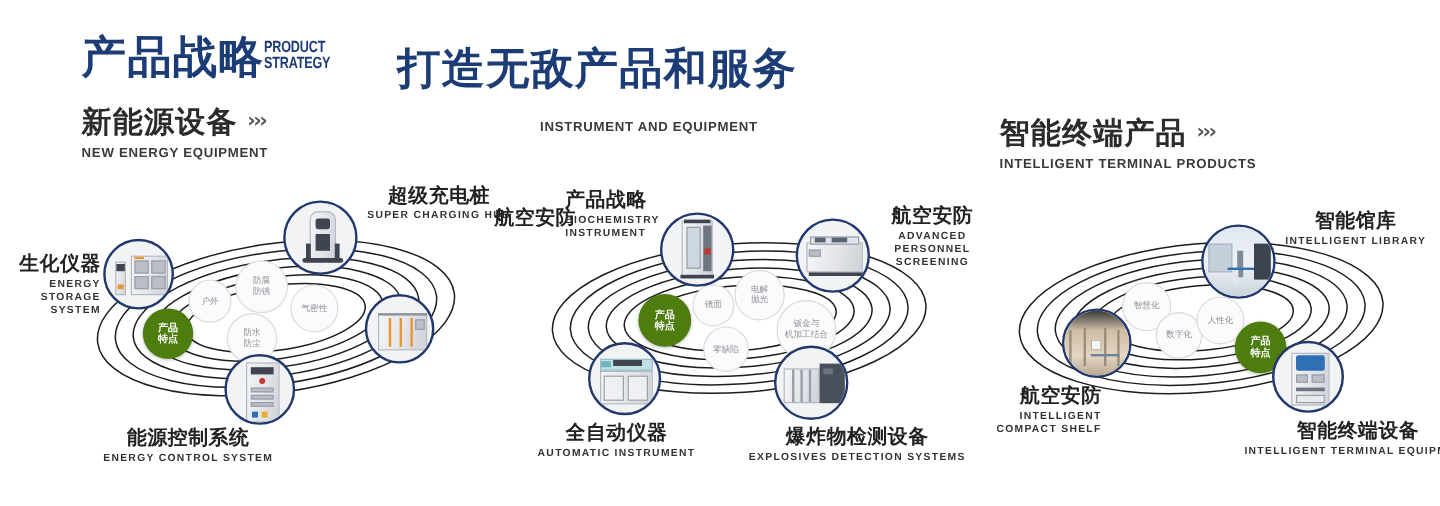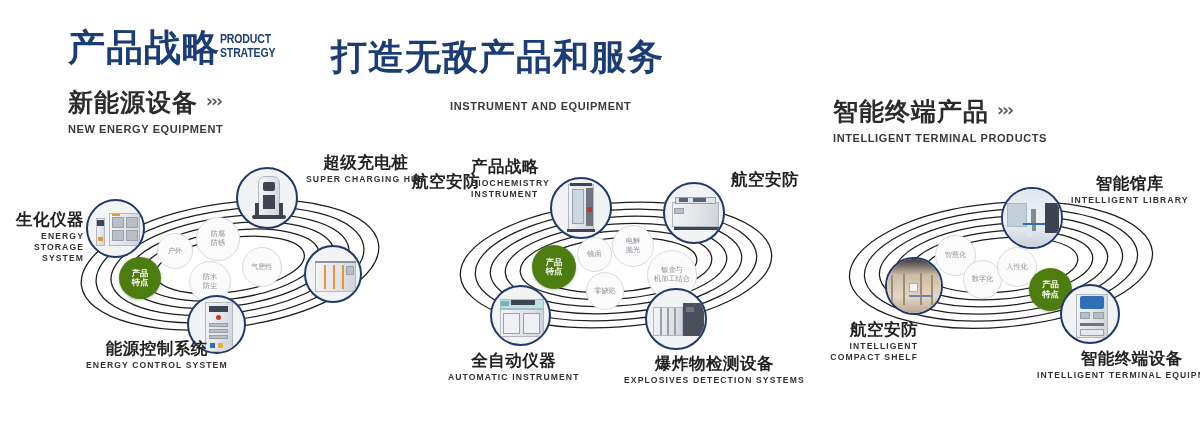--- a/index.html
+++ b/index.html
@@ -137,21 +137,21 @@
         <ellipse cx="190" cy="110" rx="90" ry="34" transform="rotate(-8 190 110)"></ellipse>
         <ellipse cx="190" cy="110" rx="75" ry="27" transform="rotate(-8 190 110)"></ellipse>
       </g>
     </svg>
 
     <div class="feat" style="left:117px;top:78px;width:36px;height:36px;">
         <span>户外</span>
       </div>
     <div class="feat" style="left:156px;top:62px;width:44px;height:44px;white-space:pre-line;"><span>防腐
 防锈</span></div>
-    <div class="feat" style="left:202px;top:92px;width:40px;height:40px;">
+    <div class="feat" style="left:202px;top:82px;width:40px;height:40px;">
         <span>气密性</span>
       </div>
     <div class="feat" style="left:149px;top:106px;width:42px;height:42px;white-space:pre-line;"><span>防水
 防尘</span></div>
     <div class="feat core" style="left:79px;top:102px;width:42px;height:42px;flex-direction:column;">
       <span>产品</span>
         <span>特点</span>
     </div>
 
     <div class="node" style="left:46px;top:44px;width:59px;height:59px;">
@@ -203,21 +203,21 @@
         <div class="cab" style="left:16px;top:5px;width:28px;height:50px;"></div>
         <div class="drk" style="left:20px;top:9px;width:19px;height:6px;"></div>
         <div class="accent" style="left:27px;top:18px;width:5px;height:5px;border-radius:50%;background:#c0392b;"></div>
         <div class="pnl" style="left:20px;top:26px;width:19px;height:4px;"></div>
         <div class="pnl" style="left:20px;top:32px;width:19px;height:4px;"></div>
         <div class="pnl" style="left:20px;top:38px;width:19px;height:4px;"></div>
         <div class="drk" style="left:21px;top:46px;width:5px;height:5px;background:#2f6fb5;"></div>
         <div class="drk" style="left:29px;top:46px;width:5px;height:5px;background:#e8b02f;"></div>
       </div>
     </div>
-    <div class="nlabel" style="left:46px;top:184px;">
+    <div class="nlabel" style="left:46px;top:200px;">
       <div class="cn">能源控制系统</div>
       <div class="en">ENERGY CONTROL SYSTEM</div>
     </div>
   </div>
 
   <div class="cluster" style="left:420px;top:155px;width:390px;height:215px;">
 
     <svg class="orbit" width="390" height="215" viewBox="0 0 390 215">
       <g fill="none" stroke="#1d1d1d" stroke-width="1.25">
         <ellipse cx="196" cy="110" rx="156" ry="62" transform="rotate(-4 196 110)"></ellipse>
@@ -268,20 +268,21 @@
         <div class="cab" style="left:7px;top:18px;width:47px;height:25px;"></div>
         <div class="pnl" style="left:10px;top:13px;width:41px;height:7px;background:#dfe3ea;"></div>
         <div class="drk" style="left:14px;top:14px;width:9px;height:4px;background:#5a6170;"></div>
         <div class="drk" style="left:28px;top:14px;width:13px;height:4px;background:#5a6170;"></div>
         <div class="pnl" style="left:9px;top:24px;width:10px;height:6px;"></div>
         <div class="drk" style="left:9px;top:43px;width:45px;height:3px;"></div>
       </div>
     </div>
     <div class="nlabel" style="left:311px;top:15px;">
       <div class="cn">航空安防</div>
+      <div class="en" style="white-space:normal;width:92px;">ADVANCED PERSONNEL SCREENING</div>
     </div>
 
     <div class="node" style="left:70px;top:130px;width:61px;height:61px;">
       <div class="img">
         <div class="cab" style="left:8px;top:22px;width:44px;height:28px;"></div>
         <div class="pnl" style="left:8px;top:12px;width:44px;height:10px;background:#bfe0e4;border-color:#9bbfc4;"></div>
         <div class="drk" style="left:19px;top:13px;width:24px;height:5px;background:#3f4550;"></div>
         <div class="drk" style="left:9px;top:14px;width:8px;height:5px;background:#6fb3bd;"></div>
         <div class="pnl" style="left:11px;top:26px;width:17px;height:21px;background:#eef0f3;"></div>
         <div class="pnl" style="left:31px;top:26px;width:17px;height:21px;background:#eef0f3;"></div>

